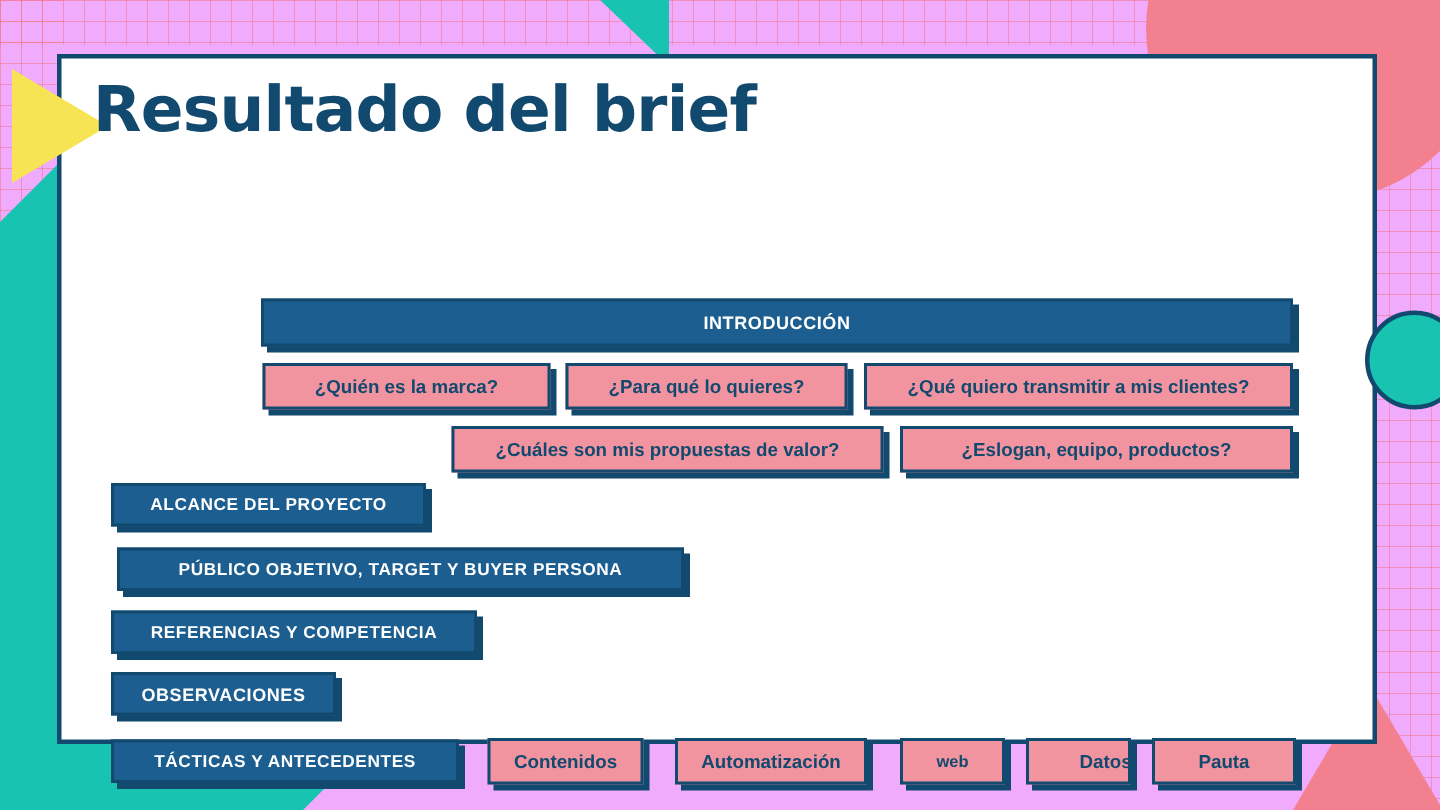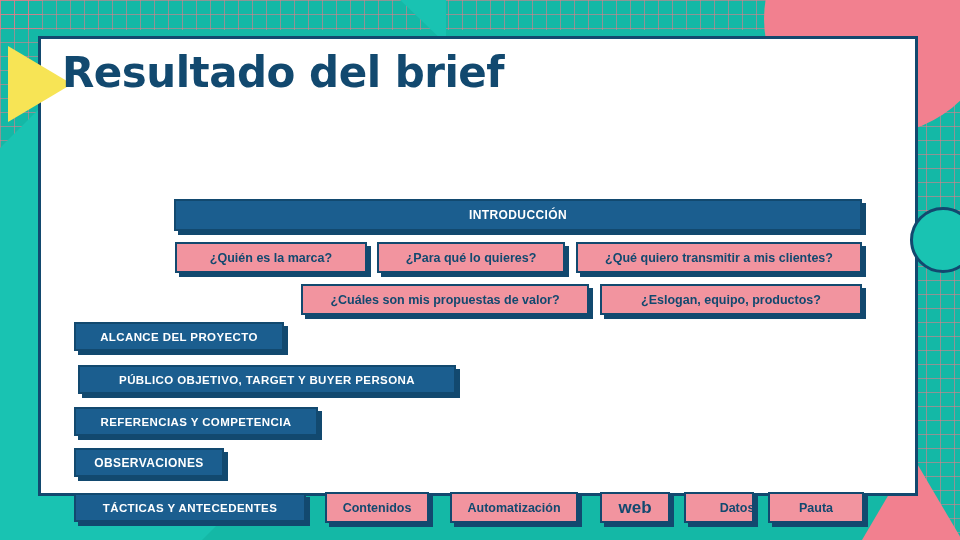--- a/index.html
+++ b/index.html
@@ -10,21 +10,21 @@
     width: 960px;
     height: 540px;
     overflow: hidden;
     background: #ffffff;
     font-family: "Liberation Sans", sans-serif;
   }
   .slide {
     position: relative;
     width: 960px;
     height: 540px;
-    background: #14b8a6;
+    background: #f0abfc;
     overflow: hidden;
   }
 
   
   .grid-left {
     position: absolute;
     left: 0; top: 0;
     width: 42px; height: 540px;
     background-image:
       linear-gradient(to right, rgba(240,120,135,0.55) 1px, transparent 1px),
@@ -223,21 +223,21 @@
   </div>
 
   <div class="box pink" style="left:325px; top:444px; width:104px; height:31px; font-size:12.5px;">
     <span>Contenidos</span>
   </div>
 
   <div class="box pink" style="left:450px; top:444px; width:128px; height:31px; font-size:12.5px;">
     <span>Automatización</span>
   </div>
 
-  <div class="box pink" style="left:600px; top:444px; width:70px; height:31px; font-size:17px;align-items:center;">
+  <div class="box pink" style="left:600px; top:444px; width:70px; height:31px; font-size:11px;align-items:center;">
     <span>web</span>
   </div>
 
   <div class="box pink" style="left:684px; top:444px; width:70px; height:31px; font-size:12.5px;padding-left:36px;">
     <span>Datos</span>
   </div>
 
   <div class="box pink" style="left:768px; top:444px; width:96px; height:31px; font-size:12.5px;">
     <span>Pauta</span>
   </div>

